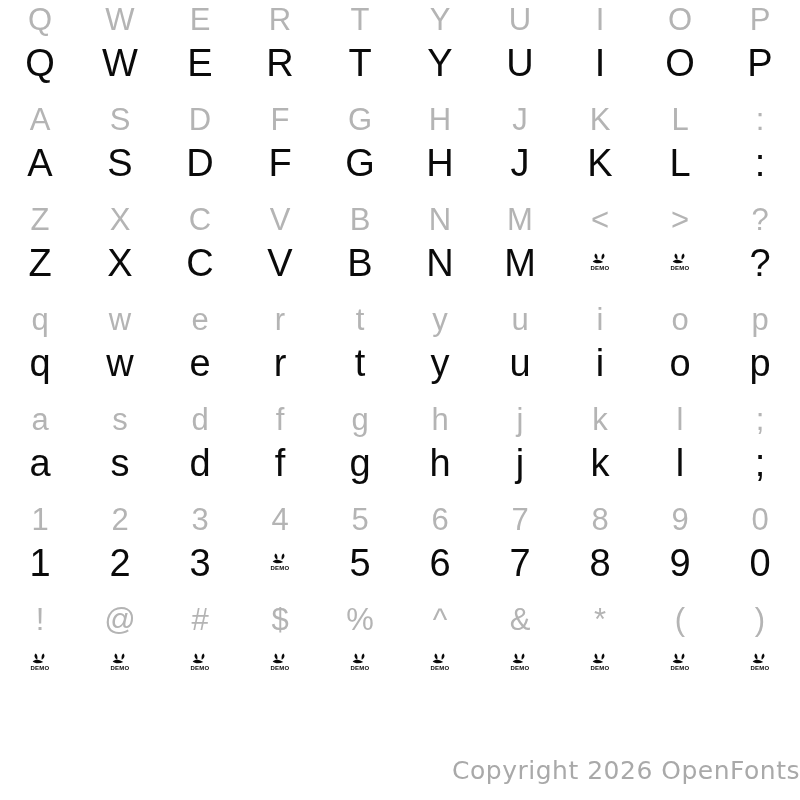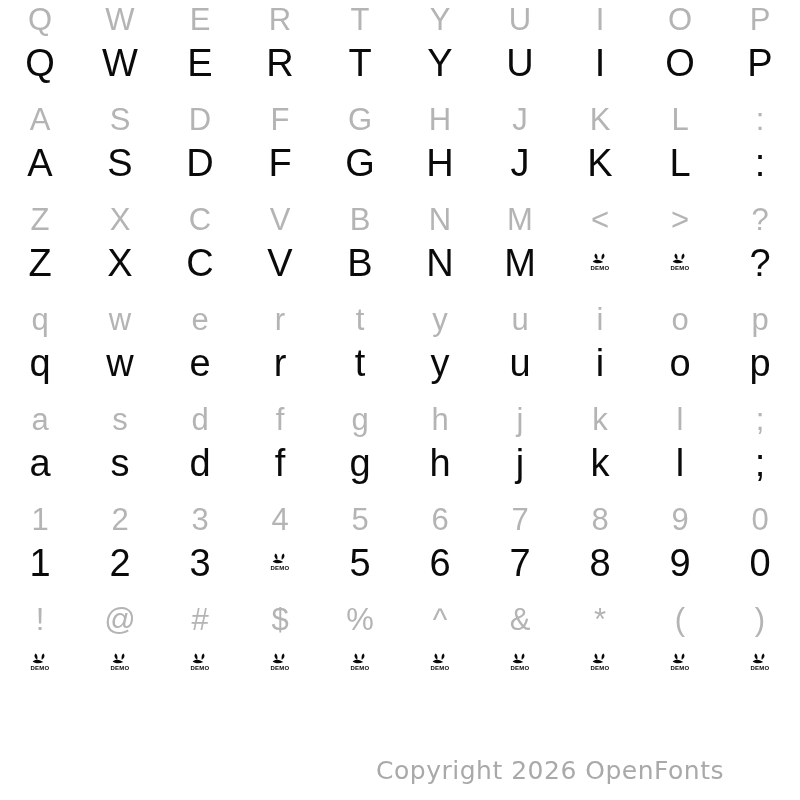--- a/index.html
+++ b/index.html
@@ -60,21 +60,20 @@
     letter-spacing: 0.3px;
     color: #0a0a0a;
     margin-top: 1px;
   }
 
   footer.sheet-footer {
     margin-top: 56px;
     width: 800px;
     text-align: right;
     box-sizing: border-box;
-    padding-right: 76px;
   }
   .copyright {
     font-family: "DejaVu Sans", sans-serif;
     font-size: 25px;
     color: #a9a9a9;
     letter-spacing: 0.5px;
   }
 </style>
 </head>
 <body>

